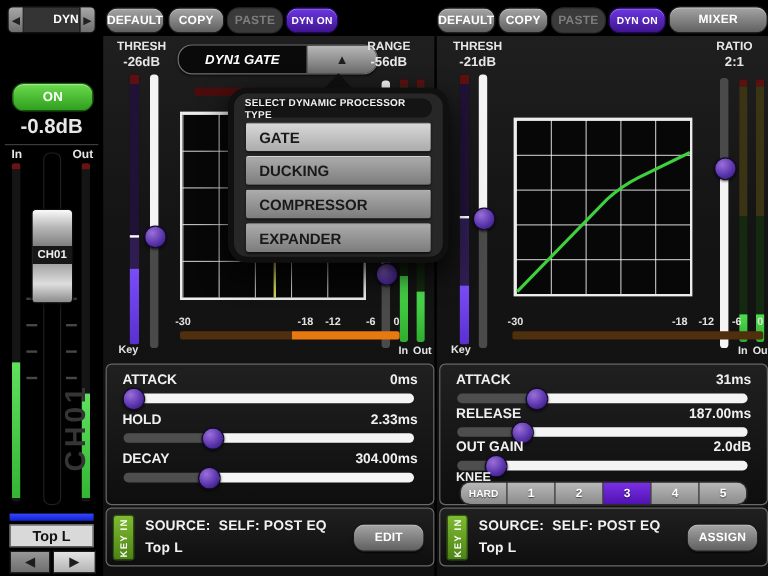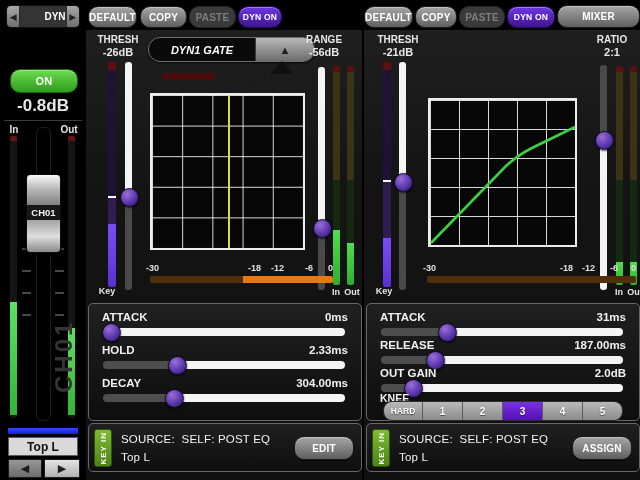--- a/index.html
+++ b/index.html
@@ -22,21 +22,21 @@
   .hknob{top:-5px;}
   .dd{display:flex;border:1px solid #6f6f6f;border-radius:12px;overflow:hidden;background:#0a0a0a;box-shadow:0 1px 2px rgba(0,0,0,.8);}
   .dd .dd-label{flex:1;display:flex;align-items:center;justify-content:center;font-weight:bold;color:#fff;font-style:italic;}
   .dd .dd-arrow{width:58px;display:flex;align-items:center;justify-content:center;background:linear-gradient(180deg,#b8b8b8,#6c6c6c);color:#1e1e1e;font-size:11px;border-left:1px solid #3a3a3a;}
   .seg{display:flex;align-items:center;justify-content:center;background:linear-gradient(180deg,#b9b9b9,#8c8c8c);color:#fff;font-weight:bold;font-size:10px;text-shadow:0 1px 1px rgba(0,0,0,.55);border-right:1px solid #5c5c5c;}
   .seg.selected{background:linear-gradient(180deg,#7a30e4,#5112b2);}
   .popup-item{position:absolute;left:10px;width:154px;height:24px;line-height:24px;padding-left:11px;box-sizing:border-box;font-size:12.5px;font-weight:bold;color:#191919;background:linear-gradient(180deg,#ababab,#7c7c7c);border-radius:2px;border-top:1px solid #d5d5d5;box-shadow:0 1px 2px rgba(0,0,0,.6);}
   .popup-item.selected{background:linear-gradient(180deg,#d8d8d8,#ababab);}
   .vtext{writing-mode:vertical-rl;transform:rotate(180deg);text-align:center;}
   .keyin-tag{position:absolute;left:5px;top:5px;width:16px;height:36px;background:linear-gradient(180deg,#7fbb31,#4d8317);border-radius:3px;border:1px solid #2f5410;color:#fff;font-size:8px;font-weight:bold;letter-spacing:1px;display:flex;align-items:center;justify-content:center;}
-  .srcline{position:absolute;left:32px;font-size:11.5px;font-weight:normal;color:#f2f2f2;letter-spacing:.2px;}
+  .srcline{position:absolute;left:32px;font-size:11.5px;font-weight:bold;color:#f2f2f2;letter-spacing:.2px;}
   .tick{position:absolute;width:9px;height:2px;background:#474747;}
   .scale-num{position:absolute;font-size:9px;font-weight:bold;color:#e2e2e2;}
 </style>
 </head>
 <body>
 
 <div id="app">
 
   <div class="abs panel" style="left:86px;top:30px;width:276px;height:450px;"></div>
   <div class="abs panel" style="left:364px;top:30px;width:276px;height:450px;"></div>
@@ -248,14 +248,21 @@
   <div class="abs box" style="left:366px;top:423px;width:272px;height:47px;">
     <div class="keyin-tag">
         <span class="vtext">KEY IN</span>
       </div>
     <div class="srcline" style="top:9px;"><span>SOURCE:</span>&nbsp; <span>SELF: POST EQ</span></div>
     <div class="srcline" style="top:27px;">Top L</div>
     <div class="pill" style="position:absolute;left:205px;top:12px;width:58px;height:22px;font-size:10px;">ASSIGN</div>
   </div>
 
   <div class="abs" style="left:270px;top:61px;width:0;height:0;border-left:12px solid transparent;border-right:12px solid transparent;border-bottom:13px solid #101010;z-index:20;"></div>
+  <div class="abs" style="left:190px;top:73px;width:184px;height:146px;box-sizing:border-box;background:#272727;border:5px solid #101010;border-radius:16px;box-shadow:0 10px 24px rgba(0,0,0,.85);z-index:21;">
+    <div style="position:absolute;left:9px;top:4px;width:156px;height:16px;background:#141414;border-radius:9px;display:flex;align-items:center;justify-content:center;font-size:8.3px;font-weight:bold;color:#f0f0f0;letter-spacing:.2px;">SELECT DYNAMIC PROCESSOR TYPE</div>
+    <div class="popup-item selected" style="top:24px;">GATE</div>
+    <div class="popup-item" style="top:52px;">DUCKING</div>
+    <div class="popup-item" style="top:80px;">COMPRESSOR</div>
+    <div class="popup-item" style="top:108px;">EXPANDER</div>
+  </div>
 
 </div>
 
 </body></html>

